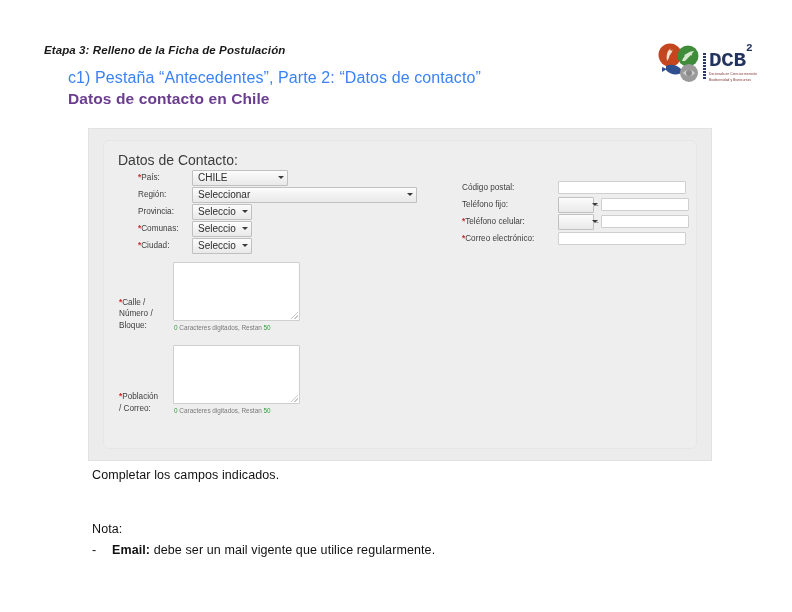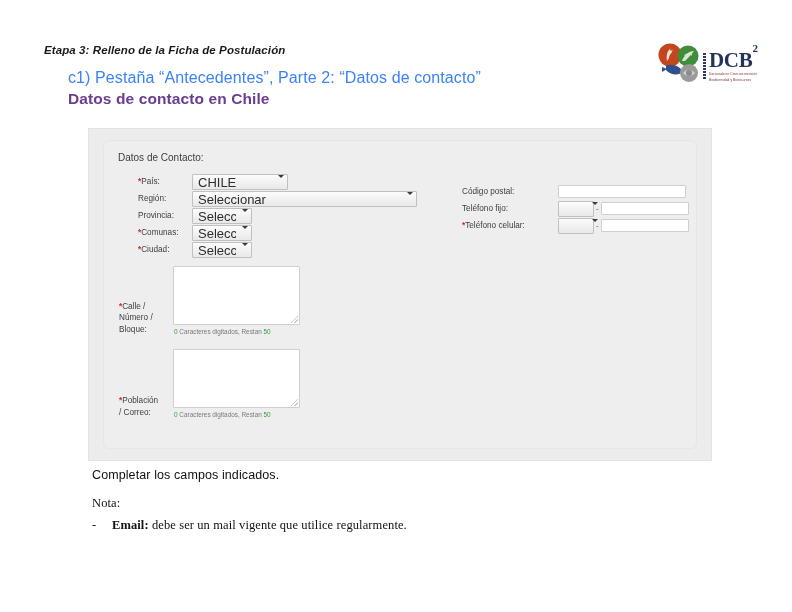--- a/index.html
+++ b/index.html
@@ -64,21 +64,21 @@
   }
   .logo-marks { flex: 0 0 auto; }
   .logo-sep {
     width: 3px;
     height: 26px;
     margin: 0 3px 0 1px;
     background: repeating-linear-gradient(to bottom,#2b3a67 0 1.5px,transparent 1.5px 3px);
   }
   .logo-text { flex: 0 0 auto; line-height: 1; }
   .logo-dcb {
-    font-family: Liberation Serif, serif;
+    font-family: Liberation Mono, monospace;
     font-size: 21px;
     font-weight: bold;
     color: #22335e;
     letter-spacing: -0.3px;
   }
   .logo-dcb sup { font-size: 11px; top: -0.6em; position: relative; }
   .logo-tag {
     font-size: 3.2px;
     color: #7b2d2d;
     line-height: 1.45;
@@ -114,23 +114,23 @@
     position: absolute;
     left: 13px;
     top: 11px;
     right: 10px;
     bottom: 6px;
     font-size: 8.2px;
     color: #3c3c3c;
   }
 
   .section-title {
-    font-size: 10px;
+    font-size: 14px;
     color: #3c3c3c;
-    margin-bottom: 10px;
+    margin-bottom: 1px;
     padding-left: 1px;
   }
 
   .cols { display: flex; align-items: flex-start; }
   .col-left { width: 300px; flex: 0 0 300px; }
   .col-right { flex: 1 1 auto; padding-left: 26px; padding-top: 10px; }
 
   .frow {
     display: flex;
     align-items: center;
@@ -157,23 +157,24 @@
   }
   .req { color: #cc2b2b; font-weight: bold; }
 
   
   .sel {
     height: 16px;
     box-sizing: border-box;
     border: 1px solid #c0c0c0;
     border-radius: 1px;
     background: linear-gradient(to bottom, #fcfcfc 0%, #f1f1f1 55%, #e9e9e9 100%);
-    font-size: 13px;
+    font-size: 10px;
     color: #2d2d2d;
     display: flex;
+    align-items: center;
     padding: 0 3px 0 5px;
     position: relative;
     white-space: nowrap;
   }
   .sel .selval { flex: 1 1 auto; overflow: hidden; }
   .caret {
     width: 0; height: 0;
     border-left: 3px solid transparent;
     border-right: 3px solid transparent;
     border-top: 3.5px solid #3a3a3a;
@@ -243,21 +244,21 @@
 
   
   .notes {
     position: absolute;
     left: 88px;
     top: 468px;
     width: 620px;
     color: #111;
   }
   .note-line-1 { font-size: 12.5px; margin-left: 4px; letter-spacing: 0.1px; }
-  .note-block { margin-top: 14px; margin-left: 4px; font-family: Liberation Serif, serif; }
+  .note-block { margin-top: 40px; margin-left: 4px; }
   .note-title { font-size: 12.5px; letter-spacing: 0.1px; }
   .note-item {
     font-size: 12.5px;
     margin-top: 7px;
     display: flex;
     letter-spacing: 0.1px;
   }
   .note-dash { width: 20px; flex: 0 0 20px; }
   .note-item b { font-weight: bold; }
 </style>
@@ -394,20 +395,24 @@
           <div class="frow">
             <div class="flabel-r"><span class="req">*</span><span>Teléfono celular:</span></div>
             <div class="sel sel-cod">
               <span class="selval">Cod</span>
               <span class="caret"></span>
             </div>
             <span class="dash">-</span>
             <div class="inp inp-phone"></div>
           </div>
 
+          <div class="frow">
+            <div class="flabel-r"><span class="req">*</span><span>Correo electrónico:</span></div>
+            <div class="inp inp-mail"></div>
+          </div>
 
         </div>
       </div>
     </div>
   </div>
 </div>
 
 <div class="notes">
   <div class="note-line-1">Completar los campos indicados.</div>
   <div class="note-block">

